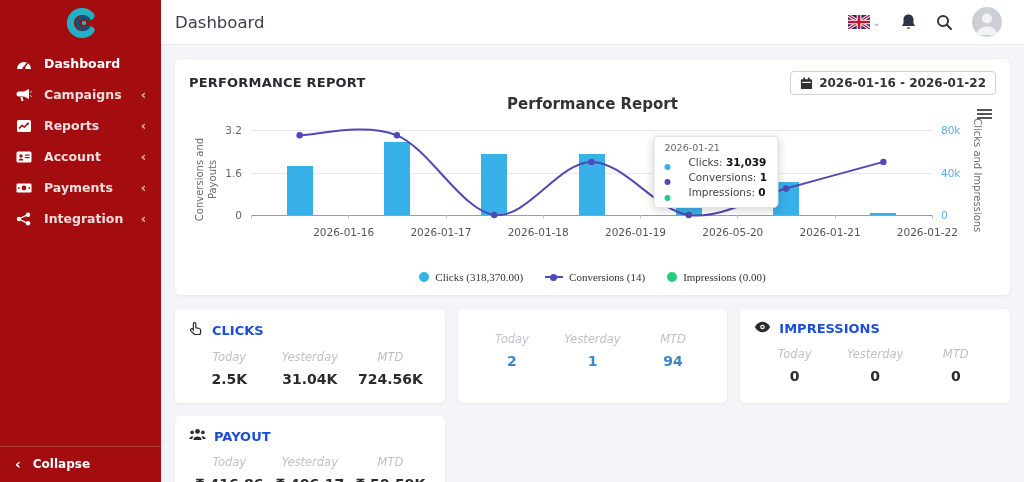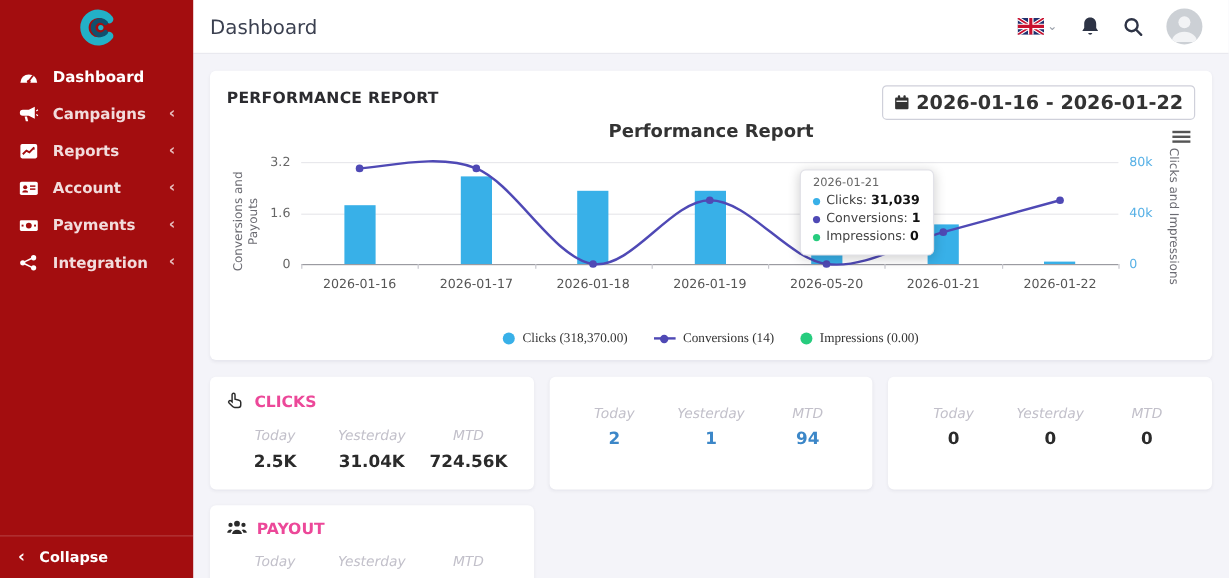--- a/index.html
+++ b/index.html
@@ -26,56 +26,56 @@
   .chev-down { font-size:10px; color:#9aa0aa; margin-left:3px; }
   .avatar { width:30px; height:30px; border-radius:50%; background:#ccd0d5; overflow:hidden; display:flex; align-items:center; justify-content:center; }
 
   .content { padding:14px; }
 
   
   .card { background:#fff; border-radius:5px; box-shadow:0 1px 3px rgba(40,40,70,.07); }
   .report-card { padding:12px 14px 10px; position:relative; }
   .report-head { display:flex; align-items:flex-start; justify-content:space-between; }
   .report-title { font-size:13px; font-weight:700; color:#2b2b2f; letter-spacing:.2px; padding-top:4px; }
-  .date-btn { display:flex; align-items:center; gap:6px; border:1px solid #cfd0da; border-radius:4px; padding:4px 9px; font-size:16px; font-weight:600; color:#333; background:#fff; cursor:pointer; }
+  .date-btn { display:flex; align-items:center; gap:6px; border:1px solid #cfd0da; border-radius:4px; padding:4px 9px; font-size:12px; font-weight:600; color:#333; background:#fff; cursor:pointer; }
   .chart-menu { position:absolute; right:18px; top:48px; width:15px; cursor:pointer; }
   .chart-menu span { display:block; height:2px; background:#555; margin:2px 0; }
   .chart-title { text-align:center; font-size:15px; font-weight:700; color:#333; margin-top:0px; }
 
   
   .chart-box { position:relative; height:168px; margin-top:4px; }
   .gridline { position:absolute; height:1px; background:#e8e8ec; }
   .gridline.base { background:#9b9ba1; }
   .tick-label-left { position:absolute; font-size:10.5px; color:#666; transform:translate(-100%,-50%); }
   .tick-label-right { position:absolute; font-size:10.5px; color:#58b1e6; transform:translateY(-50%); }
   .bar { position:absolute; background:#38b0e8; }
-  .x-label { position:absolute; font-size:10.5px; color:#555; transform:translateX(-50%); white-space:nowrap; }
+  .x-label { position:absolute; font-size:10.5px; color:#555; transform:translateX(-50%); white-space:nowrap;margin-left:44px; }
   .x-tick { position:absolute; width:1px; height:4px; background:#c9c9cf; }
   .axis-title { position:absolute; font-size:10px; color:#6b6b72; text-align:center; line-height:1.25; }
   .axis-title.left { width:110px; left:-38px; top:50px; transform:rotate(-90deg); }
   .axis-title.right { width:130px; right:-46px; top:52px; transform:rotate(90deg); white-space:nowrap; }
   .line-svg { position:absolute; left:0; top:0; overflow:visible; z-index:2; }
   .legend { position:absolute; left:0; right:0; bottom:2px; display:flex; justify-content:center; gap:22px; align-items:center; }
   .legend-item { display:flex; align-items:center; gap:6px; font-size:11px; color:#333; cursor:pointer;font-family:Liberation Serif, serif; }
   .lg-dot { width:10px; height:10px; border-radius:50%; }
   .lg-line { width:18px; height:2px; position:relative; }
   .lg-line i { position:absolute; width:7px; height:7px; border-radius:50%; left:5px; top:-2.5px; }
 
   .tooltip { position:absolute; z-index:6; background:#fff; border:1px solid #e2e2e8; border-radius:5px; box-shadow:0 2px 10px rgba(0,0,0,.18); padding:5px 10px 6px; white-space:nowrap; }
   .tt-date { font-size:9.5px; color:#666; margin-bottom:2px; }
-  .tt-row { font-size:10.5px; color:#444; display:flex; align-items:center; gap:5px; line-height:1.45; }
+  .tt-row { font-size:10.5px; color:#444; display:flex; align-items:flex-end; gap:18px; line-height:1.45; }
   .tt-bullet { width:6px; height:6px; border-radius:50%; flex:none; }
   .tt-row b { color:#111; }
 
   
   .stats-row { display:flex; gap:13px; margin-top:14px; }
   .stat-card { flex:1; padding:12px 14px 14px; min-height:94px; }
   .stats-row2 { margin-top:13px; display:flex; gap:13px; }
   .stats-row2 .stat-card { flex:none; width:calc((100% - 26px)/3); }
-  .stat-head { display:flex; align-items:center; gap:8px; font-size:13px; font-weight:700; color:#ec4899; }
+  .stat-head { display:flex; align-items:center; gap:8px; font-size:13px; font-weight:700; color:#1d4ed8; }
   .stat-cols { display:flex; margin-top:11px; }
   .stat-col { flex:1; text-align:center; }
   .stat-label { font-size:11.5px; font-style:italic; color:#c2c0ca; }
   .stat-value { margin-top:7px; font-size:14px; font-weight:700; color:#2b2b2b; }
   .stat-value.blue { color:#3c87c8; }
 </style>
 </head>
 <body>
 
 <div class="sidebar">
@@ -332,20 +332,28 @@
        <div class="stat-label">Yesterday</div>
        <div class="stat-value blue">1</div>
      </div>
             <div class="stat-col">
        <div class="stat-label">MTD</div>
        <div class="stat-value blue">94</div>
      </div>
           </div>
           </div>
         <div class="card stat-card">
+            <div class="stat-head">
+              <span><svg width="17" height="12" viewBox="0 0 17 12">
+                <path d="M.8 6 C3 2.2 5.6 .8 8.5 .8 S14 2.2 16.2 6 C14 9.8 11.4 11.2 8.5 11.2 S3 9.8 .8 6z" fill="#2b2b2b"></path>
+                <circle cx="8.5" cy="6" r="2.3" fill="#fff"></circle>
+                <circle cx="8.5" cy="6" r="1.1" fill="#2b2b2b"></circle>
+              </svg></span>
+              <span>IMPRESSIONS</span>
+            </div>
             <div class="stat-cols">
             <div class="stat-col">
        <div class="stat-label">Today</div>
        <div class="stat-value ">0</div>
      </div>
             <div class="stat-col">
        <div class="stat-label">Yesterday</div>
        <div class="stat-value ">0</div>
      </div>
             <div class="stat-col">

